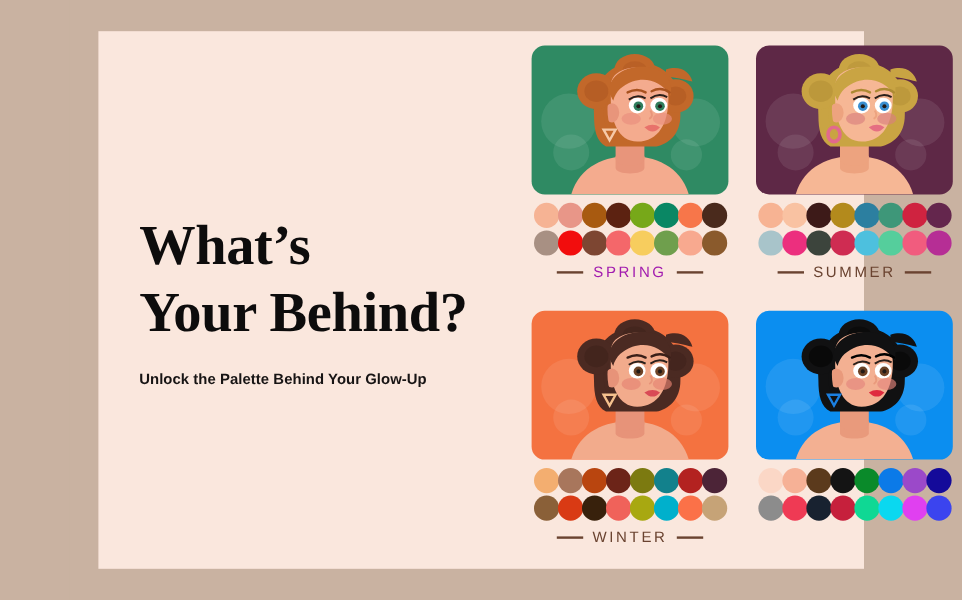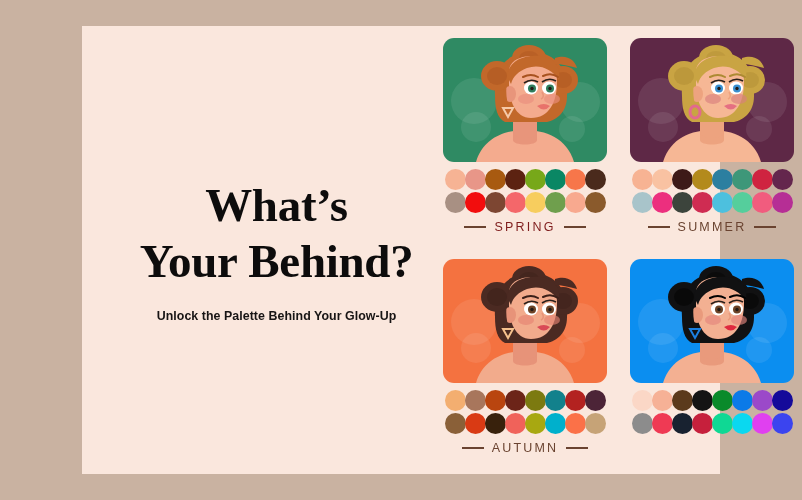--- a/index.html
+++ b/index.html
@@ -18,21 +18,20 @@
     justify-content: center;
   }
 
   
   #poster {
     position: relative;
     width: 686px;
     height: 500px;
     background: #c9b2a1;
     padding: 26px 24px;
-    text-align: center;
   }
 
   #panel {
     position: relative;
     width: 100%;
     height: 100%;
     background: #fae7dd;
     display: flex;
     align-items: stretch;
   }
@@ -235,21 +234,21 @@
               <div class="swatch" title="#7d4632" style="background: rgb(125, 70, 50);"></div>
               <div class="swatch" title="#f4676a" style="background: rgb(244, 103, 106);"></div>
               <div class="swatch" title="#f7cd5e" style="background: rgb(247, 205, 94);"></div>
               <div class="swatch" title="#6f9f4d" style="background: rgb(111, 159, 77);"></div>
               <div class="swatch" title="#f8a98f" style="background: rgb(248, 169, 143);"></div>
               <div class="swatch" title="#8a5a2c" style="background: rgb(138, 90, 44);"></div>
             </div>
           </div>
           <div class="label-wrap">
             <span class="rule" style="background: rgb(106, 67, 48);"></span>
-            <span class="season-label" style="color: #7f1d1d;">SPRING</span>
+            <span class="season-label" style="color: #a21caf;">SPRING</span>
             <span class="rule" style="background: rgb(106, 67, 48);"></span>
           </div>
         </div>
         <div class="season-card">
           <div class="portrait" style="background: rgb(94, 40, 70);">
             <div class="bokeh b1"></div>
             <div class="bokeh b2"></div>
             <div class="bokeh b3"></div>
             <div class="bokeh b4"></div>
   <svg class="figure" viewBox="0 0 164 124" xmlns="http://www.w3.org/2000/svg">
@@ -397,21 +396,21 @@
               <div class="swatch" title="#38210c" style="background: rgb(56, 33, 12);"></div>
               <div class="swatch" title="#f0625a" style="background: rgb(240, 98, 90);"></div>
               <div class="swatch" title="#a8a811" style="background: rgb(168, 168, 17);"></div>
               <div class="swatch" title="#00b0cc" style="background: rgb(0, 176, 204);"></div>
               <div class="swatch" title="#fb7148" style="background: rgb(251, 113, 72);"></div>
               <div class="swatch" title="#c6a377" style="background: rgb(198, 163, 119);"></div>
             </div>
           </div>
           <div class="label-wrap">
             <span class="rule" style="background: rgb(106, 67, 48);"></span>
-            <span class="season-label" style="color: rgb(106, 67, 48);">AUTUMN</span>
+            <span class="season-label" style="color: rgb(106, 67, 48);">WINTER</span>
             <span class="rule" style="background: rgb(106, 67, 48);"></span>
           </div>
         </div>
         <div class="season-card">
           <div class="portrait" style="background: rgb(11, 142, 240);">
             <div class="bokeh b1"></div>
             <div class="bokeh b2"></div>
             <div class="bokeh b3"></div>
             <div class="bokeh b4"></div>
   <svg class="figure" viewBox="0 0 164 124" xmlns="http://www.w3.org/2000/svg">

